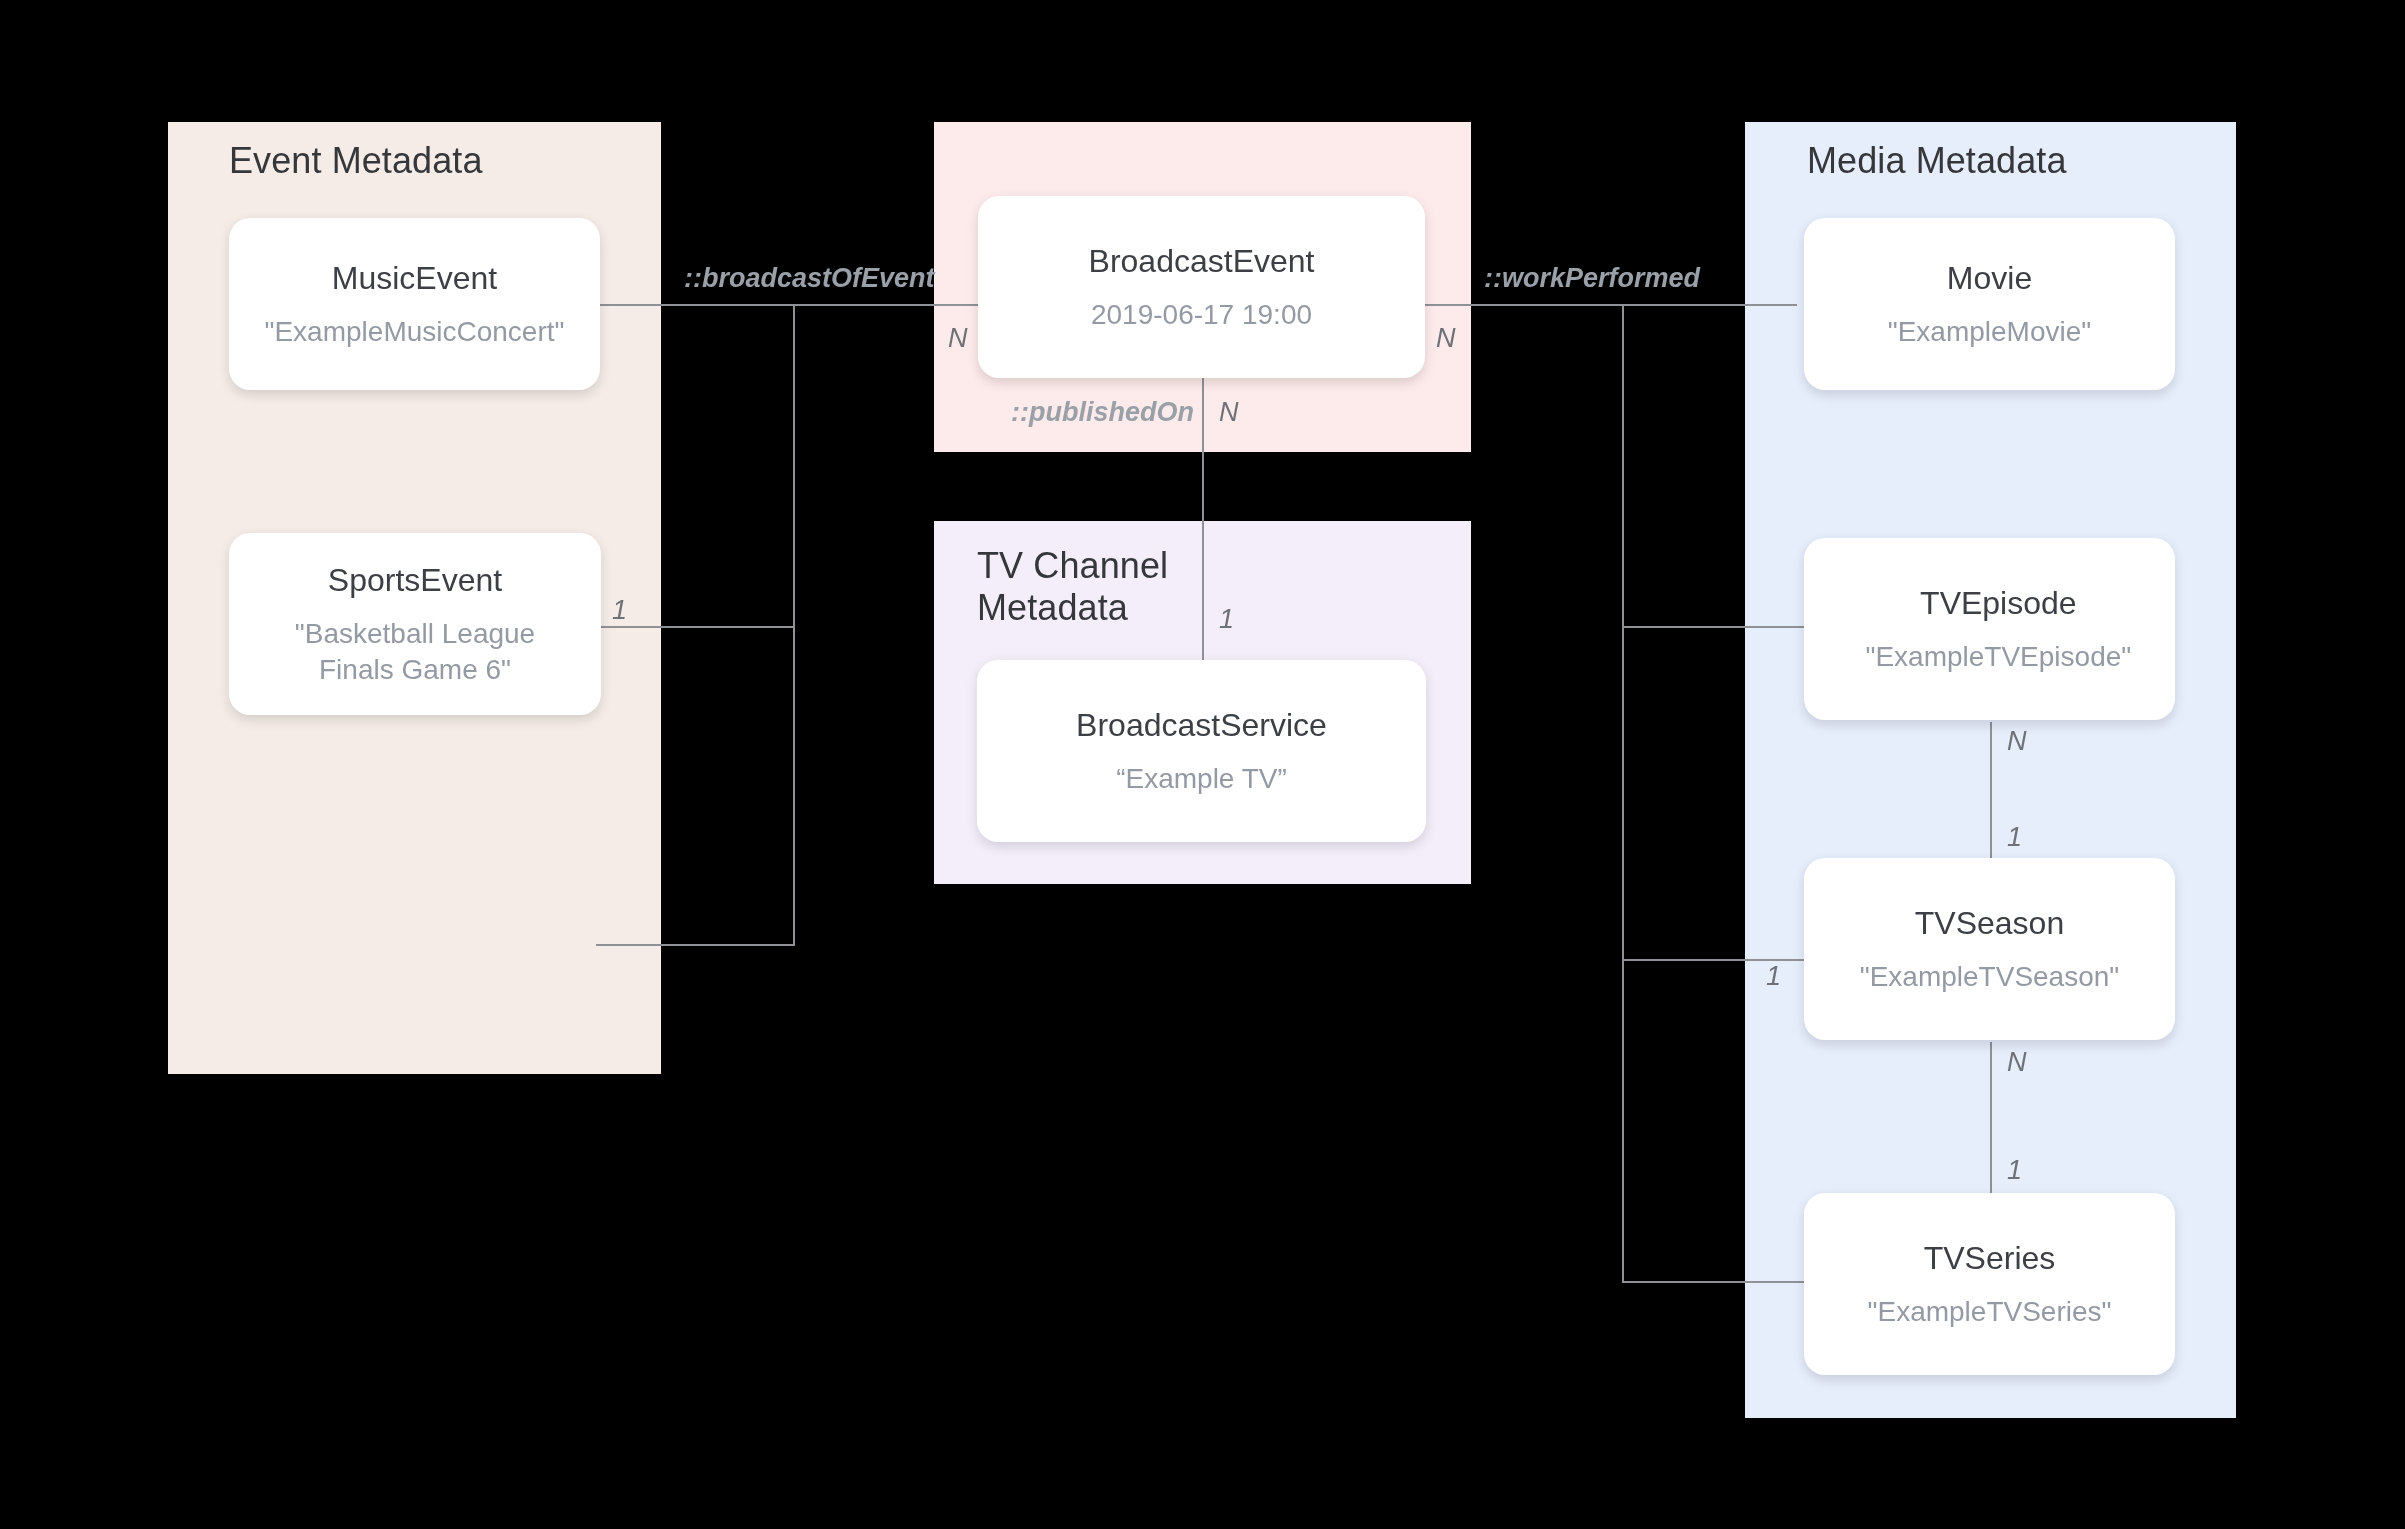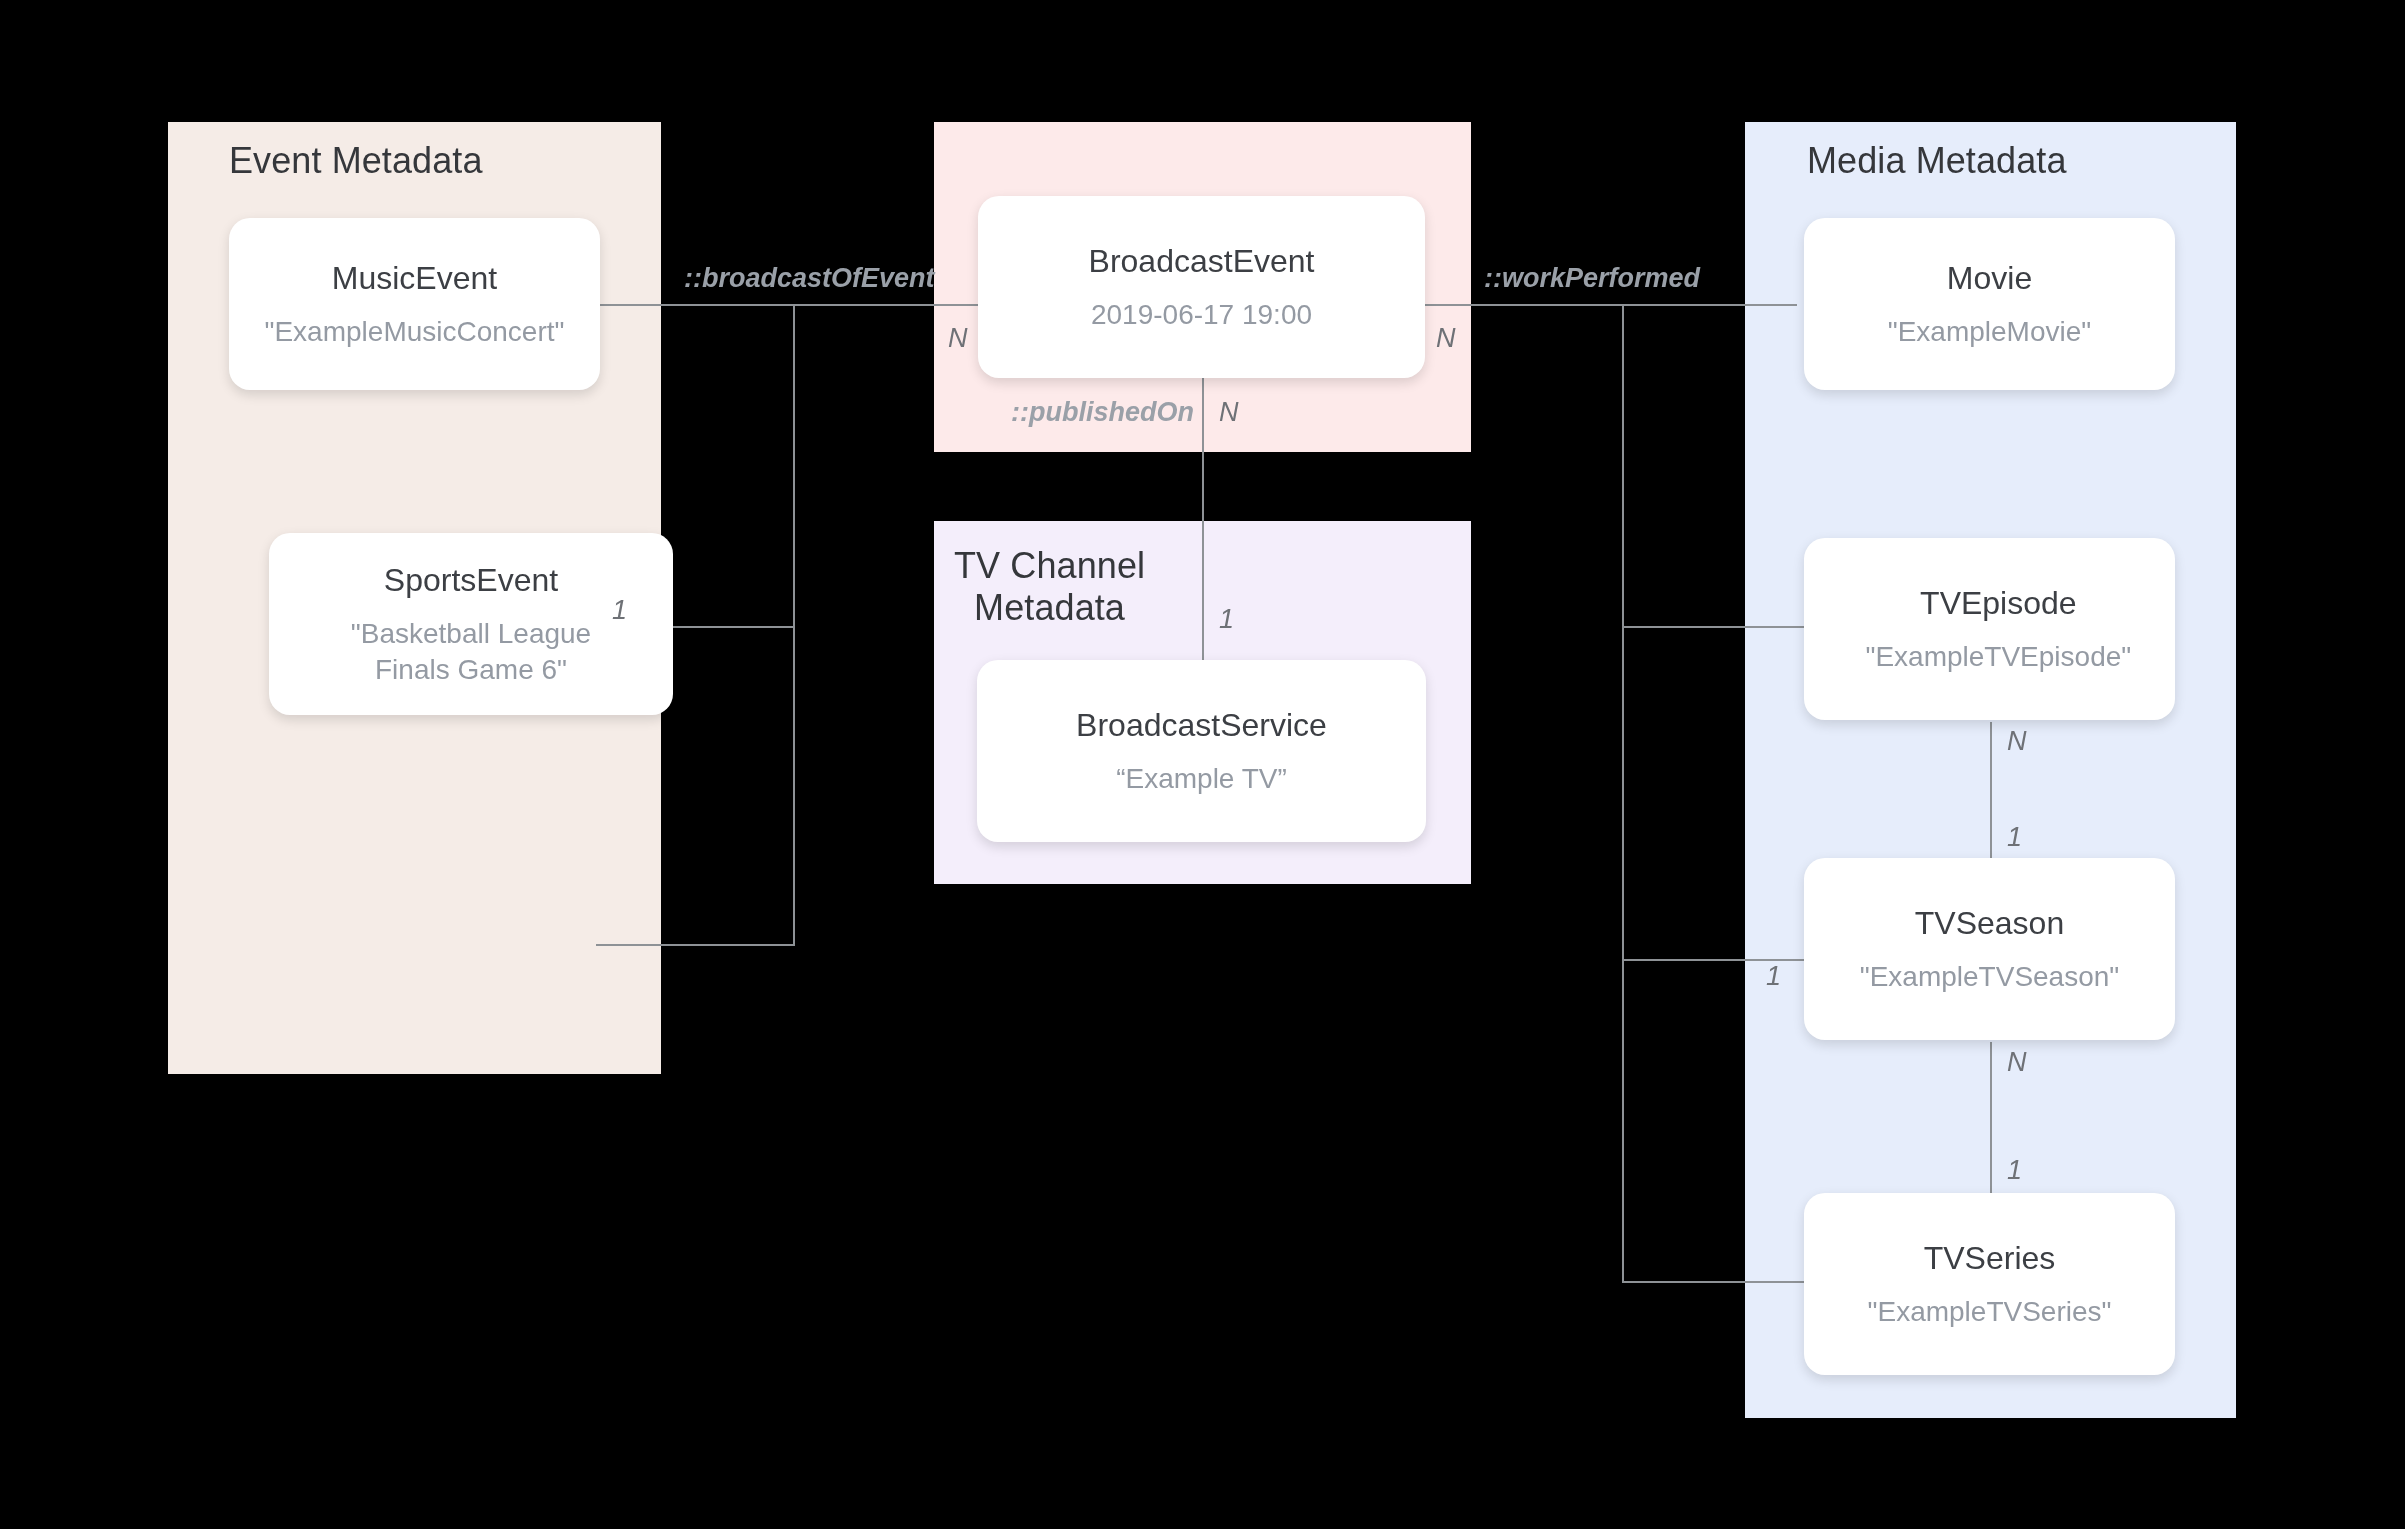--- a/index.html
+++ b/index.html
@@ -31,21 +31,21 @@
 <body>
 
 <div id="stage">
 
   <div class="panel" style="left:168px;top:122px;width:493px;height:952px;background:#f5ece7;"></div>
   <div class="panel" style="left:934px;top:122px;width:537px;height:330px;background:#fdeaea;"></div>
   <div class="panel" style="left:934px;top:521px;width:537px;height:363px;background:#f4eefb;"></div>
   <div class="panel" style="left:1745px;top:122px;width:491px;height:1296px;background:#e6edfb;"></div>
 
   <div class="panel-title" style="left:229px;top:140px;">Event Metadata</div>
-  <div class="panel-title" style="left:954px;top:545px;text-align:center;">TV Channel
+  <div class="panel-title" style="left:977px;top:545px;">TV Channel
 Metadata</div>
   <div class="panel-title" style="left:1807px;top:140px;">Media Metadata</div>
 
   <div class="vline" style="left:793px;top:304px;height:642px;"></div>
 
   <div class="hline" style="left:596px;top:304px;width:199px;"></div>
 
   <div class="hline" style="left:596px;top:626px;width:199px;"></div>
 
   <div class="hline" style="left:596px;top:944px;width:199px;"></div>
@@ -65,21 +65,21 @@
   <div class="hline" style="left:1622px;top:1281px;width:182px;"></div>
 
   <div class="vline" style="left:1990px;top:722px;height:182px;"></div>
   <div class="vline" style="left:1990px;top:1042px;height:182px;"></div>
 
   <div class="node" style="left:229px;top:218px;width:371px;height:172px;">
     <div class="node-title">MusicEvent</div>
     <div class="node-value">"ExampleMusicConcert"</div>
   </div>
 
-  <div class="node" style="left:229px;top:533px;width:404px;height:182px;margin-left:40px;">
+  <div class="node" style="left:229px;top:533px;width:372px;height:182px;">
     <div class="node-title">SportsEvent</div>
     <div class="node-value" style="max-width:315px;">"Basketball League Finals Game 6"</div>
   </div>
 
 
   <div class="node" style="left:978px;top:196px;width:447px;height:182px;">
     <div class="node-title">BroadcastEvent</div>
     <div class="node-value">2019-06-17 19:00</div>
   </div>
 

